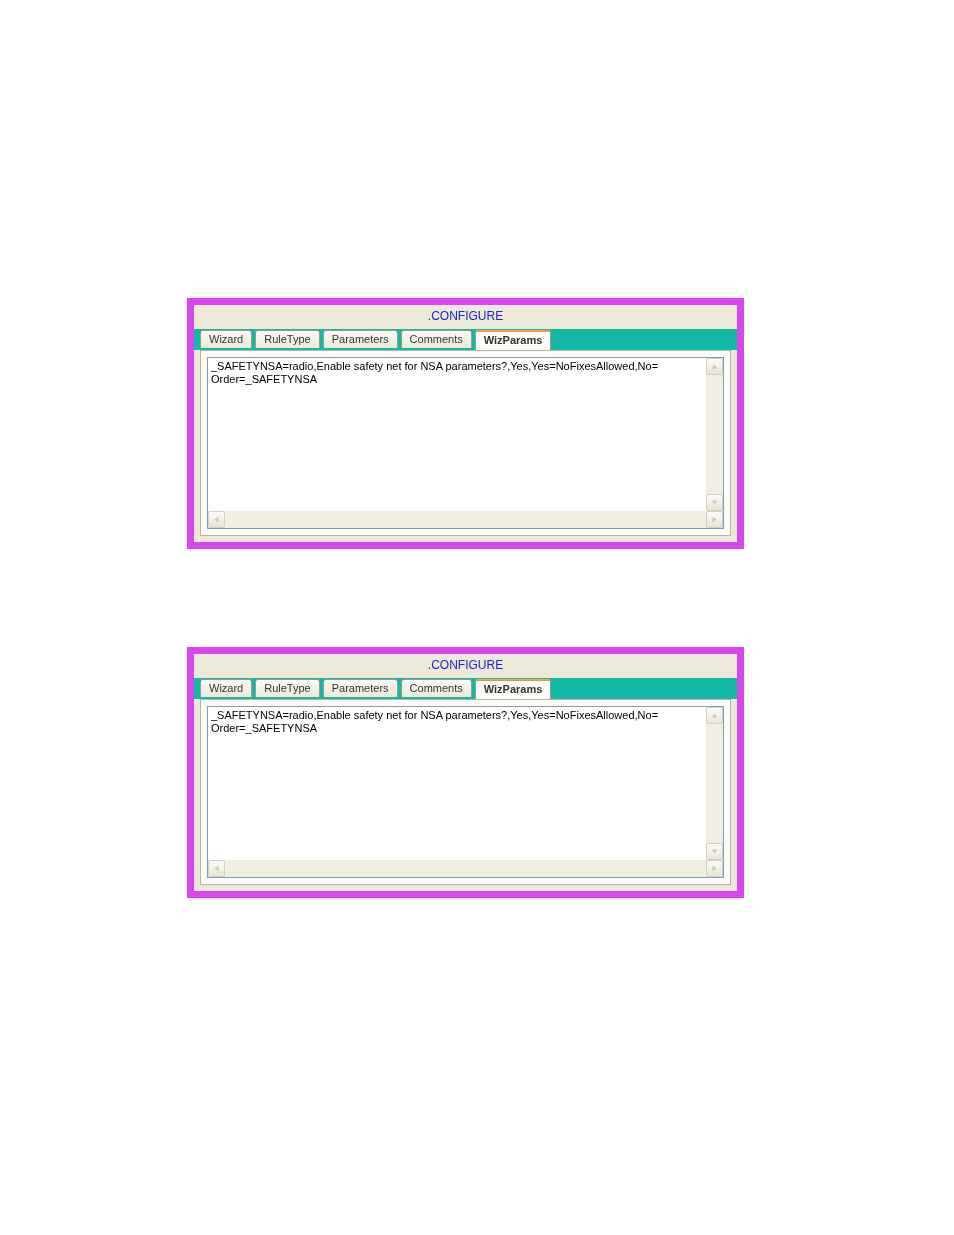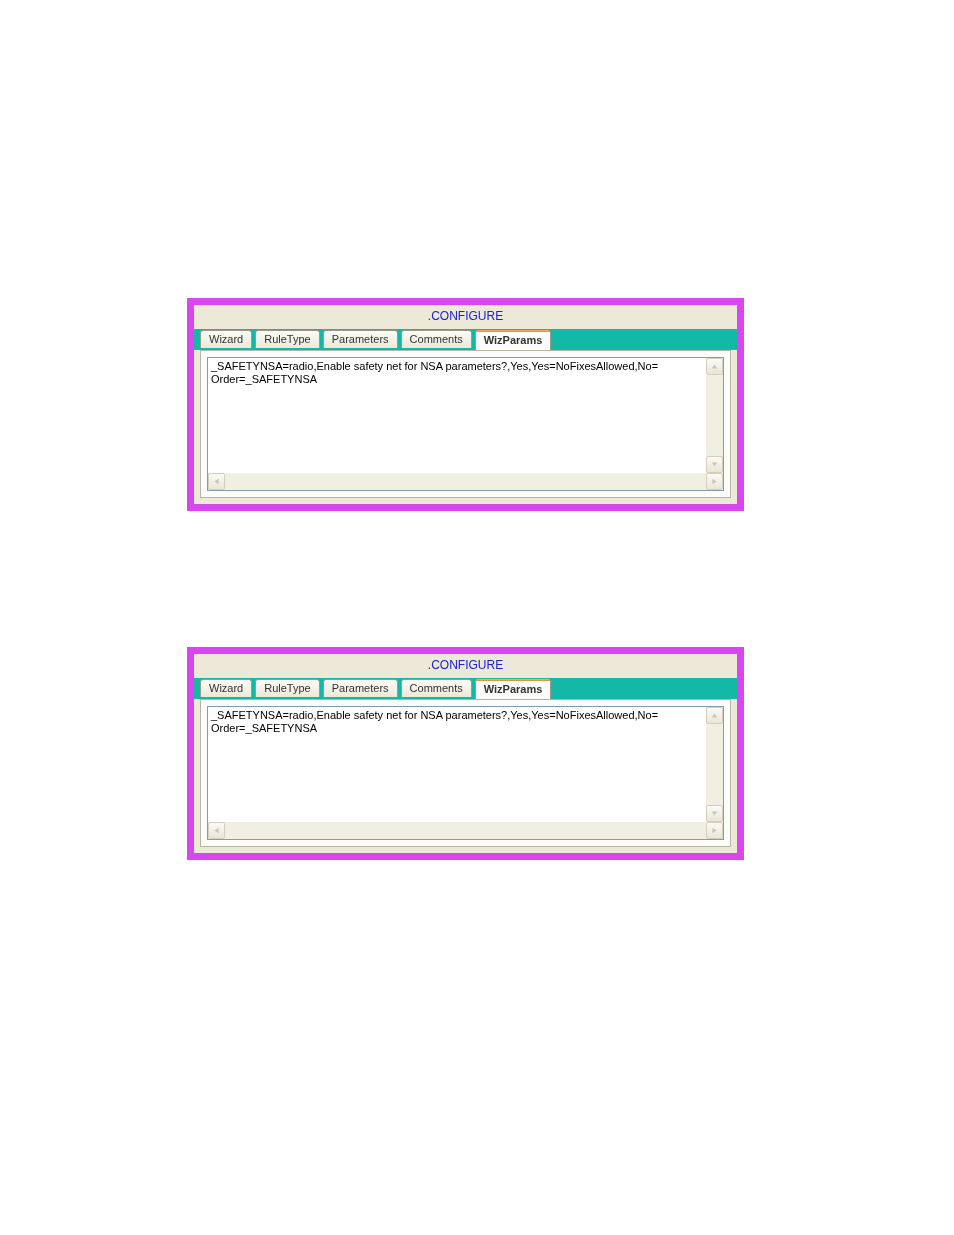--- a/index.html
+++ b/index.html
@@ -67,21 +67,21 @@
       background: #fcfcfa;
       border: 1px solid #b8b4a2;
       padding: 6px;
       position: relative;
       z-index: 1;
     }
     .textarea-wrap {
       position: relative;
       border: 1px solid #7f9db9;
       background: #ffffff;
-      height: 134px;
+      height: 172px;
       display: flex;
       flex-direction: column;
     }
     .textarea-body {
       flex: 1;
       position: relative;
       display: flex;
     }
     .textarea-content {
       flex: 1;

